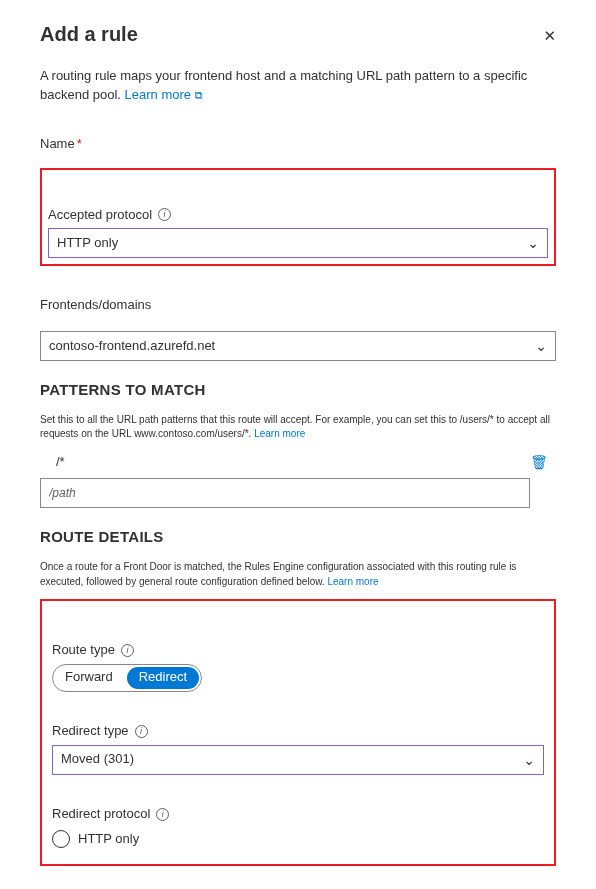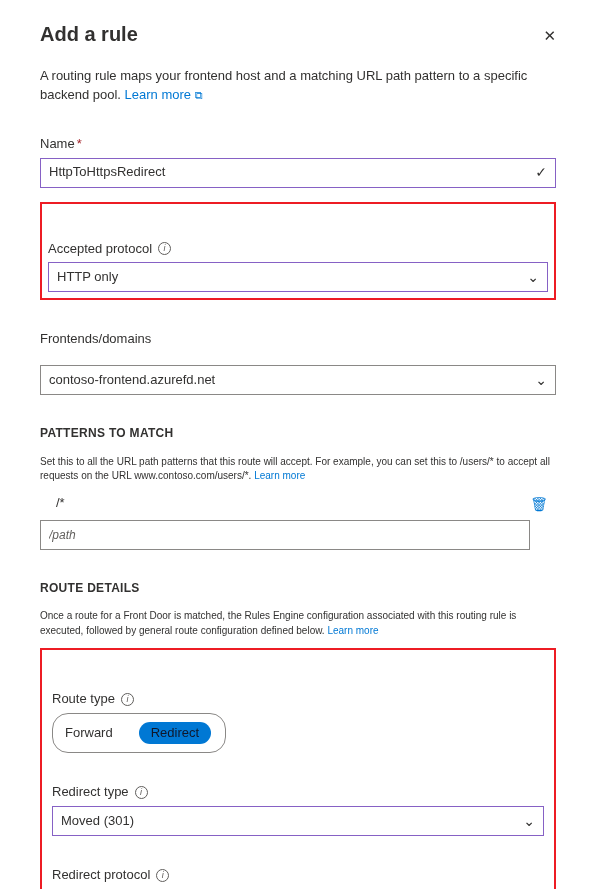--- a/index.html
+++ b/index.html
@@ -33,40 +33,40 @@
     padding: 0 8px;
     display: flex; align-items: center; justify-content: space-between;
     background: #fff;
     font-size: 13px;
   }
   .fd-dropdown { border-color: #8a8886; margin-top: 16px; }
   .chev { font-size: 14px; color: #323130; }
   .check-mark { font-size: 14px; color: #323130; }
   .hl-red { border: 2.5px solid #ed1c24; padding: 6px; margin-bottom: 14px; }
   .hl-red-inner { margin-bottom: 0; }
-  .section-hdr { font-size: 12px; font-weight: 700; text-transform: uppercase; margin: 30px 0 12px; letter-spacing: 0.3px; }
+  .section-hdr { font-size: 15px; font-weight: 700; text-transform: uppercase; margin: 18px 0 12px; letter-spacing: 0.3px; }
   .section-desc { font-size: 10px; margin-bottom: 10px; }
   .pattern-row { display: flex; align-items: center; margin-bottom: 6px; }
   .pattern-text { flex: 1; padding-left: 16px; font-size: 13px; }
   .trash { color: #0078d4; font-size: 14px; cursor: pointer; margin-right: 8px; }
   .text-input {
     width: 490px; height: 30px;
     border: 1px solid #8a8886;
     padding: 0 8px; font-size: 12px;
     font-family: inherit;
   }
   .text-input::placeholder { color: #605e5c; font-style: italic; }
   .route-box { border: 2.5px solid #ed1c24; padding: 10px; margin-bottom: 12px; }
   .pill-group {
     display: inline-flex; align-items: center;
     border: 1px solid #8a8886; border-radius: 16px;
-    height: 40px; overflow: hidden; background: #fff;
+    height: 28px; overflow: hidden; background: #fff;
   }
   .pill { padding: 0 12px; font-size: 13px; height: 100%; display: flex; align-items: center; }
-  .pill-active { background: #0078d4; color: #0f172a; border-radius: 14px; margin: 14px; height: 22px; }
+  .pill-active { background: #0078d4; color: #ffffff; border-radius: 14px; margin: 2px; height: 22px; }
   .radio-row { display: flex; align-items: center; margin: 6px 0; }
   .radio {
     width: 18px; height: 18px; border: 1.5px solid #323130;
     border-radius: 50%; margin-right: 8px;
     display: flex; align-items: center; justify-content: center;
   }
   .radio-checked { border-color: #0078d4; }
   .radio-dot { width: 10px; height: 10px; background: #0078d4; border-radius: 50%; }
   .footer { border-top: 1px solid #edebe9; padding-top: 12px; margin-top: 4px; }
 </style>
@@ -82,24 +82,20 @@
 
 <div class="desc">
   <span>A routing rule maps your frontend host and a matching URL path pattern to a specific backend pool.</span>
   <a class="link"><span>Learn more</span> <span class="ext-icon">⧉</span></a>
 </div>
 
 <div class="field">
   <div class="label">
     <span>Name</span>
       <span class="req">*</span>
-  </div>
-  <div class="dropdown">
-    <span>HttpToHttpsRedirect</span>
-    <span class="check-mark">✓</span>
   </div>
 </div>
 
 <div class="hl-red">
   <div class="field hl-red-inner">
     <div class="label">
       <span>Accepted protocol</span>
       <span class="info-icon">i</span>
     </div>
     <div class="dropdown">

